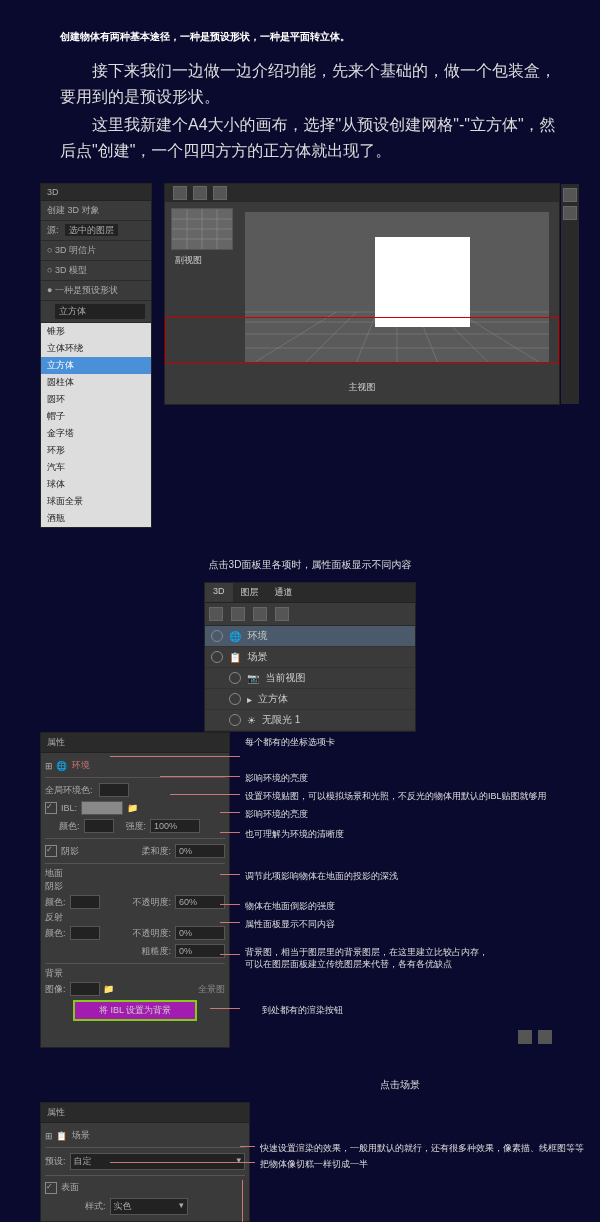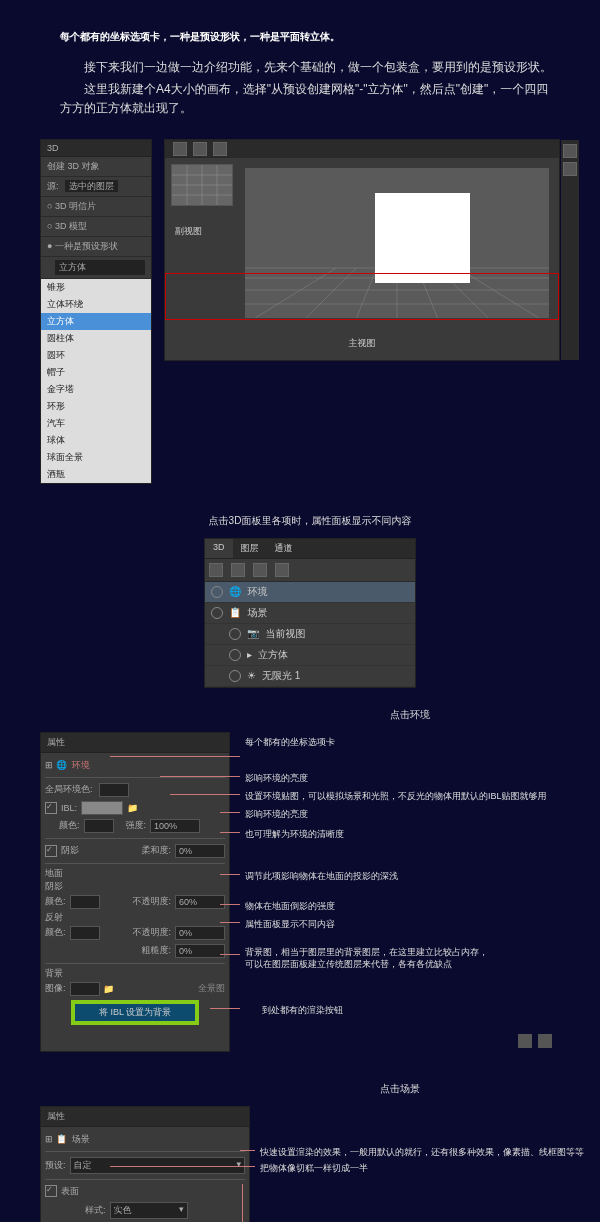--- a/index.html
+++ b/index.html
@@ -1,18 +1,18 @@
 <!DOCTYPE html>
 <html><head>
 <meta charset="utf-8">
 <style>
 body{margin:0;background:#0a0a2e;font-family:"Microsoft YaHei",sans-serif;color:#ccc;font-size:10px;width:600px}
 .page{padding:30px 40px 20px 60px}
 .title{color:#fff;font-weight:bold;font-size:10px;margin-bottom:14px}
-.para{color:#ddd;font-size:12px;line-height:1.6;margin-bottom:3px;text-indent:2em}
+.para{color:#ddd;font-size:16px;line-height:1.6;margin-bottom:3px;text-indent:2em}
 .panel{background:#3a3a3a;border:1px solid #222;font-size:9px;color:#aaa}
 .panel-hdr{background:#2a2a2a;padding:3px 6px;border-bottom:1px solid #222}
 .sec1{display:flex;gap:12px;margin:20px 0 30px -20px}
 .leftpanel{width:110px}
 .lp-row{padding:3px 6px;background:#3a3a3a;border-bottom:1px solid #2a2a2a}
 .lp-list{background:#ddd;color:#222}
 .lp-item{padding:2px 6px}
 .lp-item.sel{background:#4a90d9;color:#fff}
 .viewport{flex:1;background:#3a3a3a;position:relative;height:220px;border:1px solid #222}
 .vp-toolbar{background:#2a2a2a;height:14px;display:flex;gap:6px;padding:2px 8px}
@@ -33,35 +33,35 @@
 .treerow.sel{background:#4a5a6a}
 .eye{width:10px;height:10px;border:1px solid #888;border-radius:50%}
 .props{background:#3a3a3a;border:1px solid #222;font-size:9px;color:#aaa;padding:4px}
 .prow{display:flex;align-items:center;padding:2px 0;gap:4px}
 .plabel{min-width:50px}
 .swatch{width:28px;height:12px;background:#222;border:1px solid #555}
 .pinput{background:#222;border:1px solid #555;color:#aaa;width:42px;padding:1px 3px;font-size:9px}
 .dropdown{background:#222;border:1px solid #555;color:#aaa;padding:1px 3px;font-size:9px;flex:1;display:flex;justify-content:space-between}
 .chk{width:10px;height:10px;border:1px solid #888;display:inline-block}
 .chk.on::after{content:"✓";font-size:8px;position:relative;top:-2px}
-.btn{background:#0c4a6e;border:4px solid #84cc16;padding:2px 24px;font-size:9px;color:#ccc}
+.btn{background:#a21caf;border:2px solid #84cc16;padding:2px 24px;font-size:9px;color:#ccc}
 .divider{height:1px;background:#555;margin:3px 0}
 .annot-area{position:relative}
 .annot{position:absolute;color:#ddd;font-size:9px;white-space:nowrap}
 .annot-line{position:absolute;height:1px;background:#c77}
 .annot-red{color:#c77}
 .bottom-render{position:absolute;display:flex;gap:6px}
 .render-ico{width:14px;height:14px;background:#555}
 svg{display:block}
 </style>
 </head>
 <body>
 
 <div class="page">
-  <div class="title">每个都有的坐标选项卡，一种是预设形状，一种是平面转立体。</div>
+  <div class="title">创建物体有两种基本途径，一种是预设形状，一种是平面转立体。</div>
   <div class="para">接下来我们一边做一边介绍功能，先来个基础的，做一个包装盒，要用到的是预设形状。</div>
   <div class="para">这里我新建个A4大小的画布，选择"从预设创建网格"-"立方体"，然后点"创建"，一个四四方方的正方体就出现了。</div>
 
   <div class="sec1">
     <div class="panel leftpanel">
       <div class="panel-hdr">3D</div>
       <div class="lp-row">创建 3D 对象</div>
       <div class="lp-row">
         <span>源:</span>
         <span style="background:#222;padding:1px 4px;margin-left:4px">选中的图层</span>
@@ -100,21 +100,21 @@
               <g stroke="#999" stroke-width="0.5">
             <line x1="0" y1="10" x2="60" y2="10"></line>
                 <line x1="0" y1="20" x2="60" y2="20"></line>
                 <line x1="0" y1="30" x2="60" y2="30"></line>
             <line x1="15" y1="0" x2="15" y2="40"></line>
                 <line x1="30" y1="0" x2="30" y2="40"></line>
                 <line x1="45" y1="0" x2="45" y2="40"></line>
           </g>
             </svg>
         </div>
-        <div class="grid-label" style="top:67px;left:10px">副视图</div>
+        <div class="grid-label" style="top:52px;left:10px">副视图</div>
         <div class="main-view">
           <svg width="100%" height="100%" viewBox="0 0 300 150" preserveAspectRatio="none">
             <rect width="300" height="150" fill="#5a5a5a"></rect>
             <g stroke="#888" stroke-width="0.5" fill="none">
               <line x1="0" y1="100" x2="300" y2="100"></line>
                 <line x1="0" y1="110" x2="300" y2="110"></line>
               <line x1="0" y1="122" x2="300" y2="122"></line>
                 <line x1="0" y1="136" x2="300" y2="136"></line>
               <line x1="150" y1="100" x2="150" y2="150"></line>
                 <line x1="130" y1="100" x2="110" y2="150"></line>
@@ -170,21 +170,20 @@
       <span>▸</span>
       <span>立方体</span>
     </div>
     <div class="treerow" style="padding-left:24px">
       <span class="eye"></span>
       <span>☀</span>
       <span>无限光 1</span>
     </div>
   </div>
 
-  <div class="section-title" style="margin-left:200px">点击环境</div>
   <div class="annot-area" style="margin-left:-20px">
     <div class="props" style="width:180px">
       <div class="panel-hdr" style="margin:-4px -4px 4px">属性</div>
       <div class="prow">
         <span>⊞</span>
         <span>🌐</span>
         <span class="annot-red">环境</span>
       </div>
       <div class="divider"></div>
       <div class="prow">

